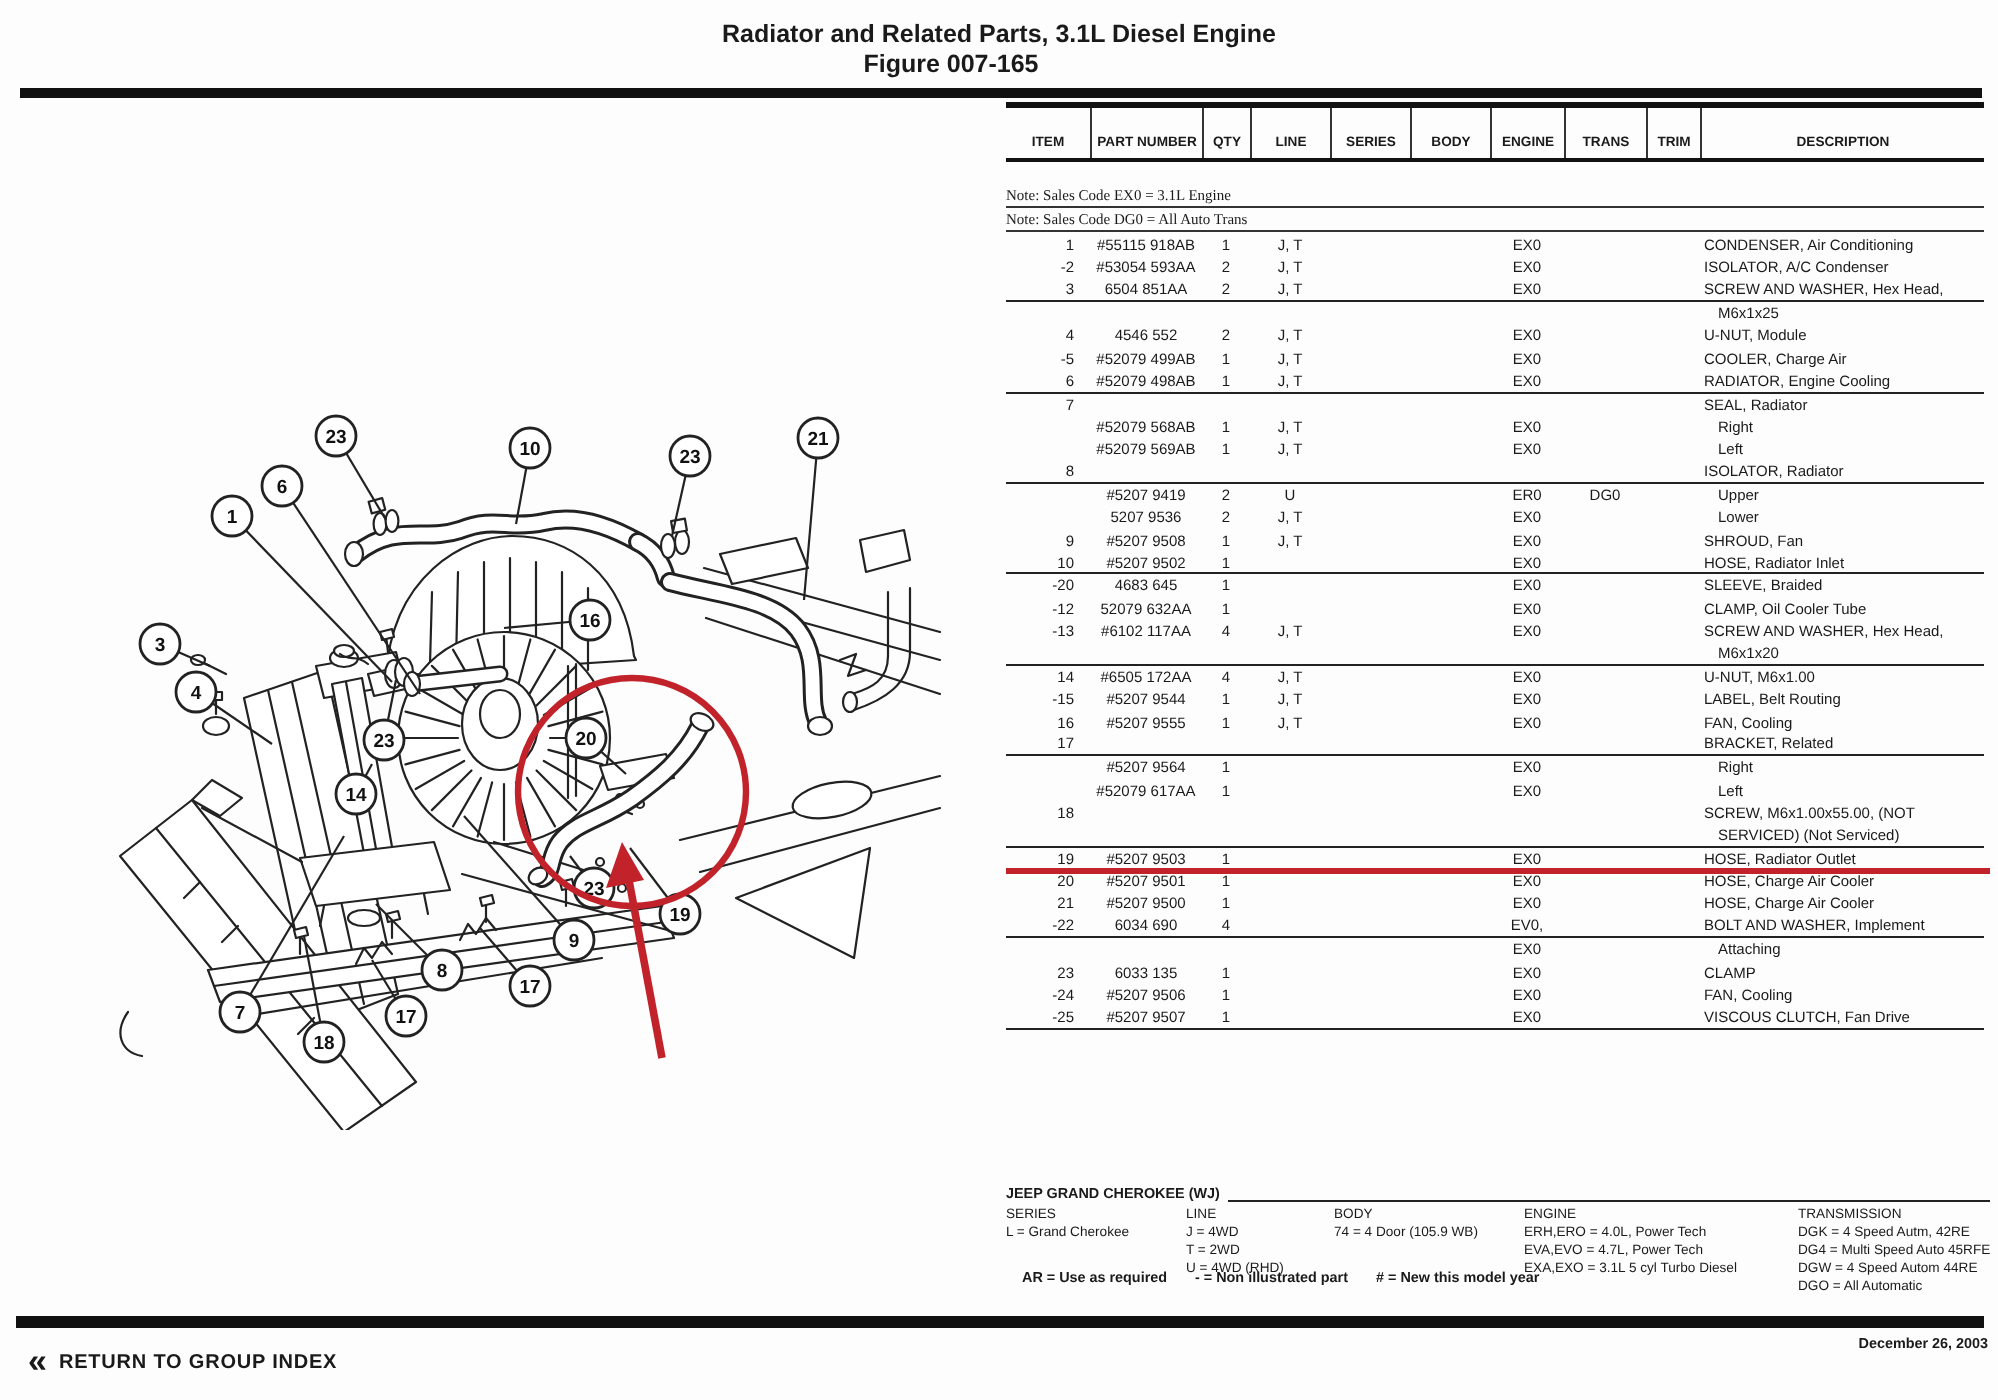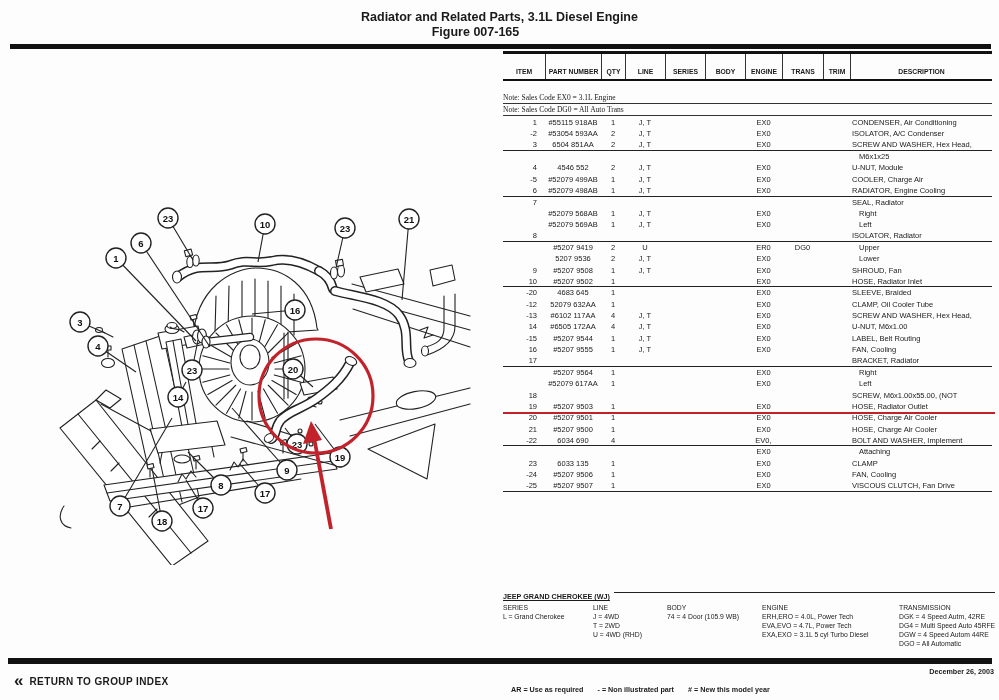--- a/index.html
+++ b/index.html
@@ -32,26 +32,26 @@
   .c.line{width:40px;}
   .c.series{width:40px;}
   .c.body{width:40px;}
   .c.engine{width:37px;}
   .c.trans{width:41px;}
   .c.trim{width:27px;}
   .c.desc{flex:1;text-align:left;padding-left:2px;}
   .row.indent .desc{padding-left:9px;}
   
   .legend{position:absolute;left:503px;top:592px;width:492px;font-size:6.8px;line-height:9px;}
-  .legend-head{display:flex;align-items:flex-start;font-weight:bold;font-size:7.2px;white-space:nowrap;text-decoration:underline;}
+  .legend-head{display:flex;align-items:flex-end;font-weight:bold;font-size:7.2px;white-space:nowrap;}
   .legend-head::after{content:"";flex:1;border-top:1px solid #222;margin-left:4px;}
   .legend-col{position:absolute;top:11px;white-space:nowrap;}
   .lg-c0{left:0;} .lg-c1{left:90px;} .lg-c2{left:164px;} .lg-c3{left:259px;} .lg-c4{left:396px;}
   
-  .f-legend{position:absolute;left:511px;top:685px;font-size:7.2px;font-weight:bold;display:flex;gap:14px;white-space:nowrap;}
+  .f-legend{position:absolute;left:511px;top:634px;font-size:7.2px;font-weight:bold;display:flex;gap:14px;white-space:nowrap;}
   .f-date{position:absolute;top:667px;right:5px;font-size:7.2px;font-weight:bold;white-space:nowrap;}
   .return{position:absolute;left:14px;top:674px;display:flex;align-items:center;gap:8px;cursor:pointer;}
   .return .chev{font-size:17px;font-weight:bold;line-height:14px;letter-spacing:-2px;}
   .return .rtxt{font-size:10px;font-weight:bold;letter-spacing:0.4px;}
   
   .diagram{position:absolute;left:30px;top:195px;width:445px;height:370px;}
   .ln{stroke:#222;stroke-width:1.1;fill:none;stroke-linecap:round;stroke-linejoin:round;}
   .wh{stroke:#222;stroke-width:1.1;fill:#fff;stroke-linejoin:round;}
   .tube-o{stroke:#222;stroke-width:10;fill:none;stroke-linecap:round;}
   .tube-o2{stroke:#222;stroke-width:8.5;fill:none;stroke-linecap:round;}
@@ -506,20 +506,32 @@
           <span class="c part">#6102 117AA</span>
           <span class="c qty">4</span>
           <span class="c line">J, T</span>
           <span class="c series"></span>
           <span class="c body"></span>
           <span class="c engine">EX0</span>
           <span class="c trans"></span>
           <span class="c trim"></span>
           <span class="c desc">SCREW AND WASHER, Hex Head,</span>
         </div>
+        <div class="row indent rule-after">
+          <span class="c item"></span>
+          <span class="c part"></span>
+          <span class="c qty"></span>
+          <span class="c line"></span>
+          <span class="c series"></span>
+          <span class="c body"></span>
+          <span class="c engine"></span>
+          <span class="c trans"></span>
+          <span class="c trim"></span>
+          <span class="c desc">M6x1x20</span>
+        </div>
         <div class="row">
           <span class="c item">14</span>
           <span class="c part">#6505 172AA</span>
           <span class="c qty">4</span>
           <span class="c line">J, T</span>
           <span class="c series"></span>
           <span class="c body"></span>
           <span class="c engine">EX0</span>
           <span class="c trans"></span>
           <span class="c trim"></span>
@@ -552,21 +564,21 @@
         <div class="row rule-after">
           <span class="c item">17</span>
           <span class="c part"></span>
           <span class="c qty"></span>
           <span class="c line"></span>
           <span class="c series"></span>
           <span class="c body"></span>
           <span class="c engine"></span>
           <span class="c trans"></span>
           <span class="c trim"></span>
-          <span class="c desc">BRACKET, Radiator</span>
+          <span class="c desc">BRACKET, Related</span>
         </div>
         <div class="row indent">
           <span class="c item"></span>
           <span class="c part">#5207 9564</span>
           <span class="c qty">1</span>
           <span class="c line"></span>
           <span class="c series"></span>
           <span class="c body"></span>
           <span class="c engine">EX0</span>
           <span class="c trans"></span>
@@ -589,20 +601,32 @@
           <span class="c item">18</span>
           <span class="c part"></span>
           <span class="c qty"></span>
           <span class="c line"></span>
           <span class="c series"></span>
           <span class="c body"></span>
           <span class="c engine"></span>
           <span class="c trans"></span>
           <span class="c trim"></span>
           <span class="c desc">SCREW, M6x1.00x55.00, (NOT</span>
+        </div>
+        <div class="row indent rule-after">
+          <span class="c item"></span>
+          <span class="c part"></span>
+          <span class="c qty"></span>
+          <span class="c line"></span>
+          <span class="c series"></span>
+          <span class="c body"></span>
+          <span class="c engine"></span>
+          <span class="c trans"></span>
+          <span class="c trim"></span>
+          <span class="c desc">SERVICED) (Not Serviced)</span>
         </div>
         <div class="row hl">
           <span class="c item">19</span>
           <span class="c part">#5207 9503</span>
           <span class="c qty">1</span>
           <span class="c line"></span>
           <span class="c series"></span>
           <span class="c body"></span>
           <span class="c engine">EX0</span>
           <span class="c trans"></span>

